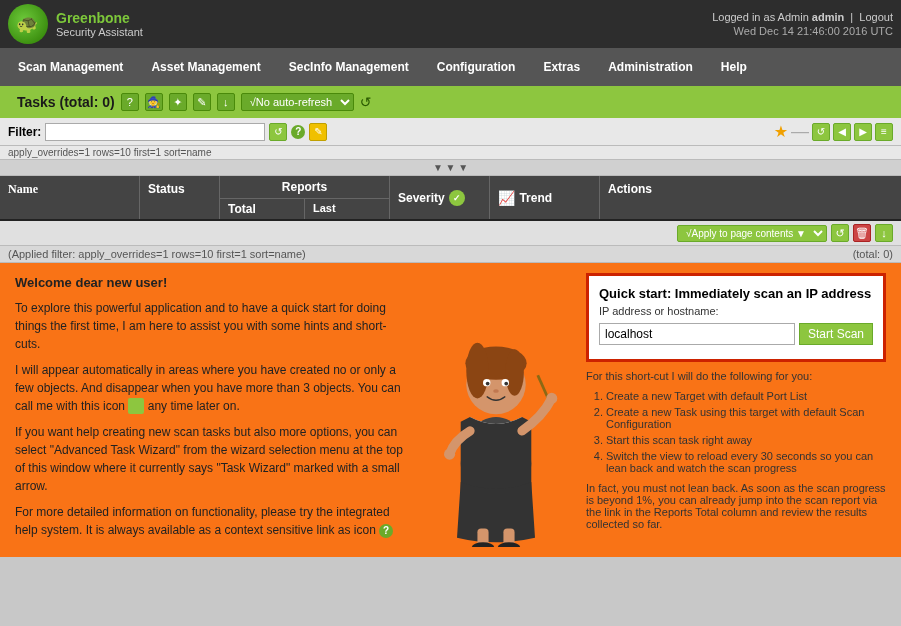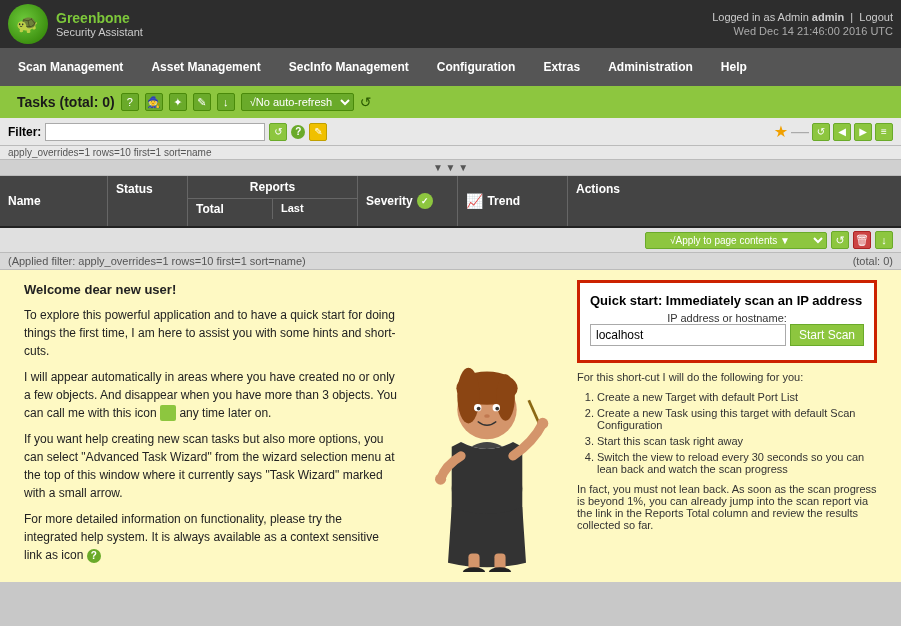--- a/index.html
+++ b/index.html
@@ -106,21 +106,21 @@
 
     
     #table-header {
       display: flex;
       background: #444;
       color: #fff;
       font-weight: bold;
       font-size: 12px;
       border-bottom: 2px solid #222;
     }
-    .th-name { width: 108px; padding: 18px 8px; border-right: 1px solid #666; }
+    .th-name { width: 140px; padding: 6px 8px; border-right: 1px solid #666; font-family: Liberation Serif, serif; }
     .th-status { width: 80px; padding: 6px 8px; border-right: 1px solid #666; }
     .th-reports {
       width: 170px; border-right: 1px solid #666;
       display: flex; flex-direction: column;
     }
     .th-reports-top { padding: 4px 8px; border-bottom: 1px solid #666; text-align: center; }
     .th-reports-sub { display: flex; }
     .th-reports-total { flex: 1; padding: 3px 8px; border-right: 1px solid #666; font-size: 12px; }
     .th-reports-last { flex: 1; padding: 3px 8px; font-size: 11px; }
     .th-severity { width: 100px; padding: 6px 8px; border-right: 1px solid #666; display: flex; align-items: center; gap: 4px; }
@@ -132,21 +132,21 @@
       display: flex;
       justify-content: flex-end;
       align-items: center;
       background: #e0e0e0;
       padding: 3px 8px;
       gap: 4px;
       border-bottom: 1px solid #bbb;
     }
     .action-select {
       background: #8dc63f; border: 1px solid #6aaa2a; color: #fff;
-      font-size: 10px; padding: 1px 20px; border-radius: 2px; cursor: pointer;
+      font-size: 10px; padding: 1px 4px; border-radius: 2px; cursor: pointer;
     }
     .action-btn {
       background: #8dc63f; border: 1px solid #6aaa2a; color: #fff;
       width: 18px; height: 18px; cursor: pointer; border-radius: 2px;
       display: inline-flex; align-items: center; justify-content: center;
       font-size: 11px;
     }
     .action-btn-del { background: #cc4444; border-color: #aa2222; }
 
     
@@ -156,22 +156,22 @@
       padding: 2px 8px;
       background: #d8d8d8;
       font-size: 11px;
       color: #555;
       border-bottom: 1px solid #bbb;
     }
 
     
     #main-content {
       display: flex;
-      background: #fef9c3;
-      padding: 10px 24px;
+      background: #f97316;
+      padding: 10px 15px;
       gap: 10px;
     }
 
     #welcome-section {
       flex: 1;
       font-size: 12px;
       line-height: 1.5;
       color: #222;
       position: relative;
     }
@@ -193,21 +193,21 @@
       width: 300px;
       flex-shrink: 0;
     }
     #quick-scan-box {
       border: 3px solid #cc2200;
       background: #fff;
       padding: 10px;
       margin-bottom: 8px;
     }
     #quick-scan-title { font-weight: bold; font-size: 13px; margin-bottom: 4px; }
-    #quick-scan-subtitle { font-size: 11px; color: #333; text-align: center; }
+    #quick-scan-subtitle { font-size: 11px; margin-bottom: 6px; color: #333; }
     #quick-scan-row { display: flex; gap: 4px; align-items: center; margin-bottom: 4px; }
     #quick-scan-input {
       flex: 1; border: 1px solid #aaa; padding: 3px 5px; font-size: 12px;
     }
     #start-scan-btn {
       background: #8dc63f; border: 1px solid #6aaa2a; color: #fff;
       padding: 3px 8px; font-size: 12px; cursor: pointer; white-space: nowrap;
     }
     #quick-scan-desc { font-size: 11px; color: #333; margin-bottom: 8px; }
     #quick-scan-list { font-size: 11px; color: #333; margin-left: 20px; margin-bottom: 8px; }

